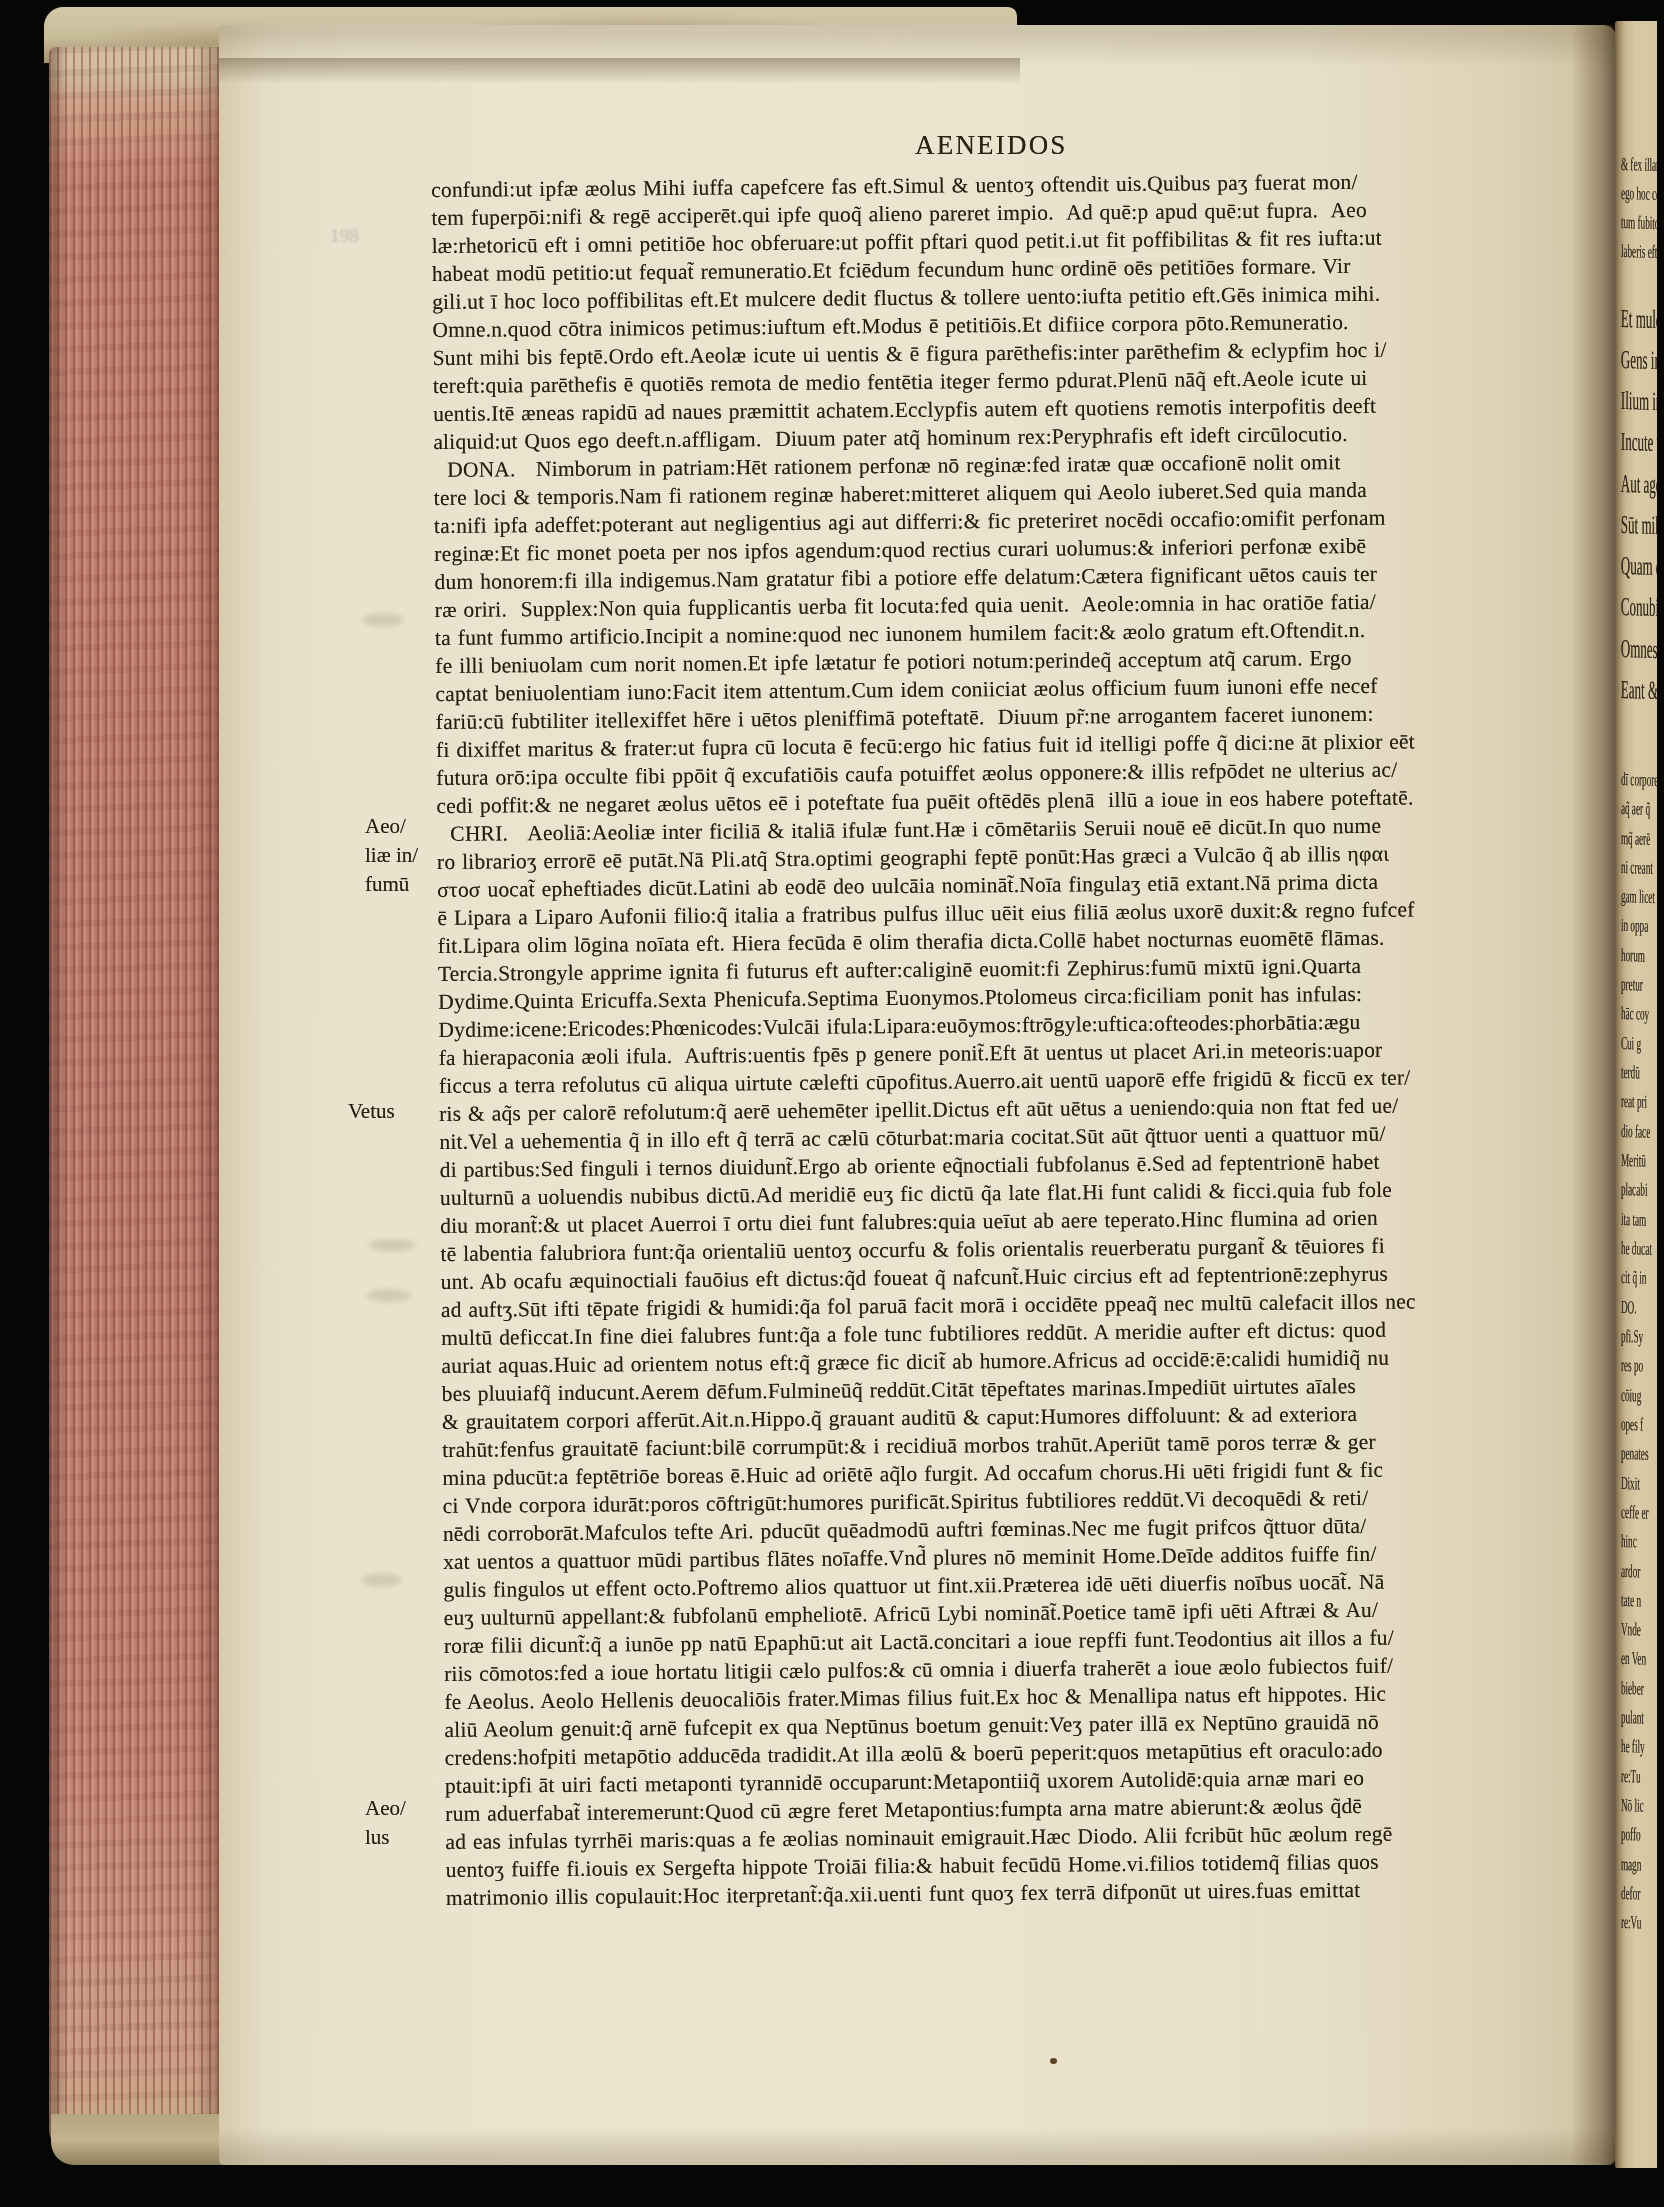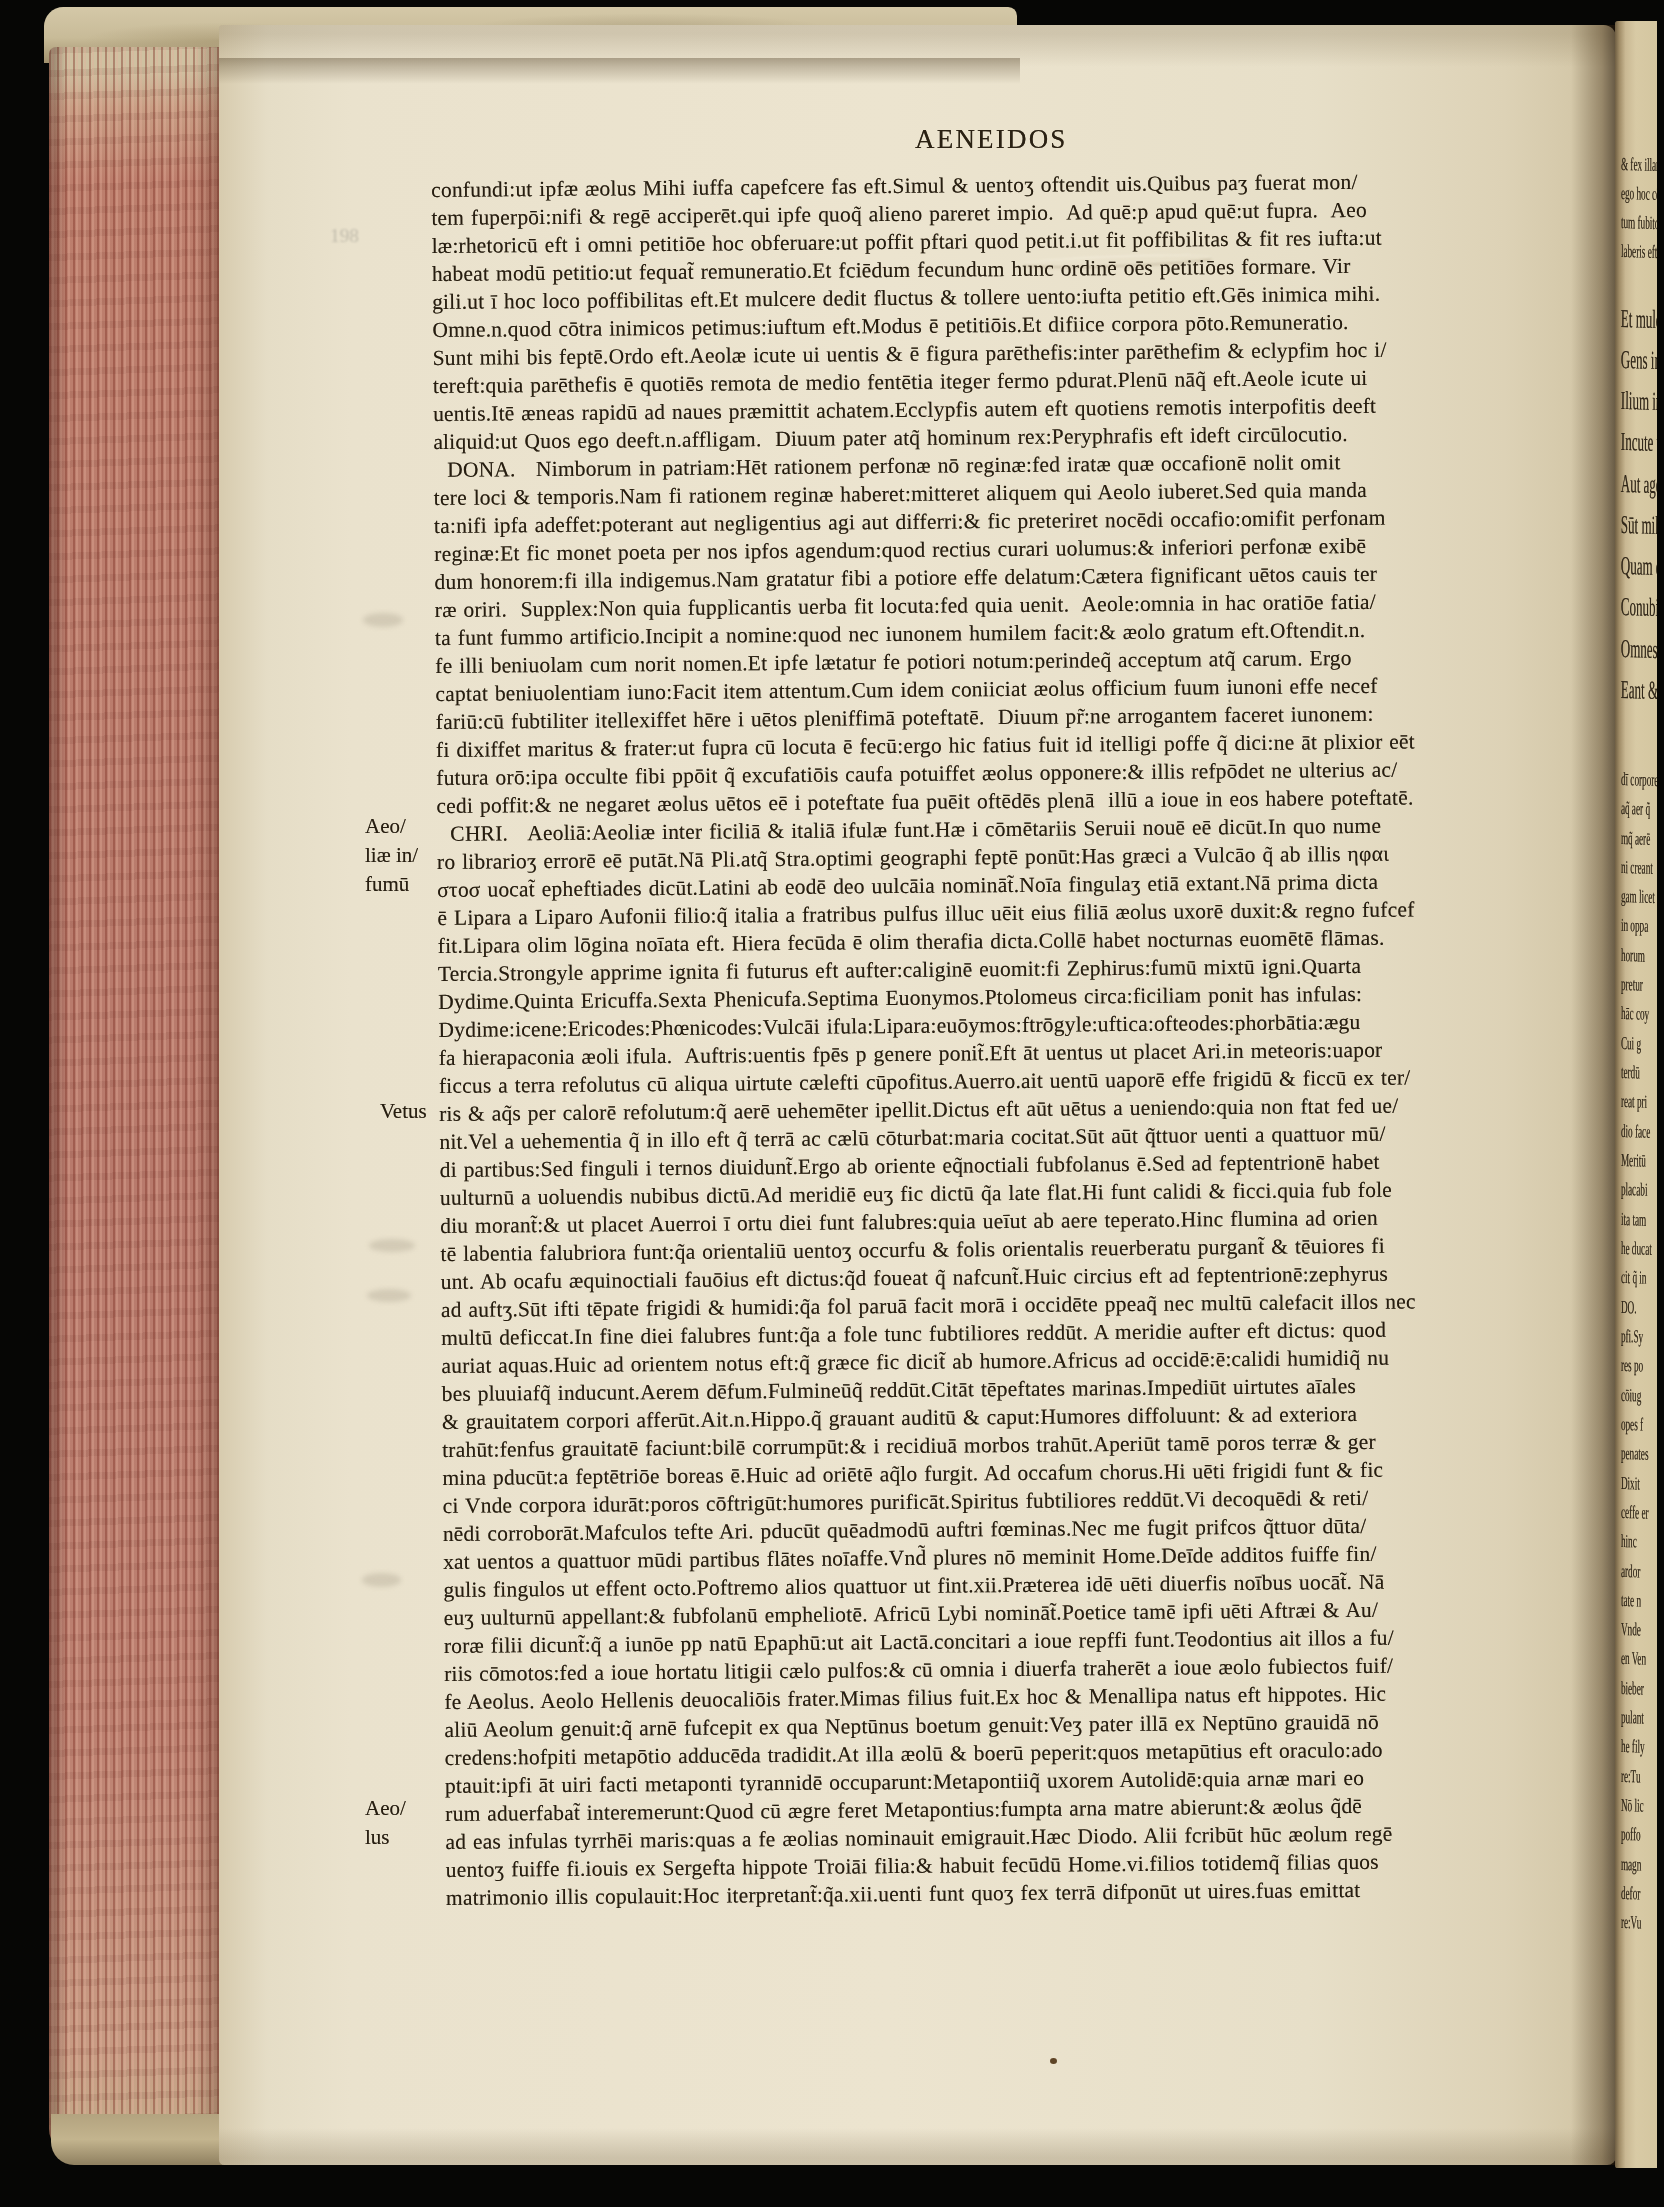--- a/index.html
+++ b/index.html
@@ -32,21 +32,21 @@
     border-radius:3.5px 12.3px 8.8px 5.3px;}
   .cover-shadow{position:absolute;left:219px;top:58px;width:801px;height:26px;
     background:linear-gradient(180deg, rgba(75,58,32,.38), rgba(0,0,0,0));}
   .gutter-shadow{position:absolute;left:1571px;top:24.6px;width:44px;height:2140px;
     background:linear-gradient(90deg, rgba(0,0,0,0), rgba(72,52,26,.42) 70%, rgba(38,24,10,.6));}
   .page-sliver{position:absolute;left:1615px;top:21px;width:42px;height:2147px;overflow:hidden;
     background:linear-gradient(90deg,#6f5e42 0,#a08c67 4.4px,#c9b893 10.5px,#d8caa5 21px,#d4c6a0 100%);
     border-radius:2.6px 0 0 2.6px;}
 
   
-  .header-title{position:absolute;left:915px;top:124px;font-size:27px;letter-spacing:2.2px;
+  .header-title{position:absolute;left:915px;top:130px;font-size:27px;letter-spacing:2.2px;
     color:#2a2113;text-shadow:0 0 0.5px rgba(42,33,19,.7);}
   .text-block{position:absolute;left:431px;top:176px;width:1176px;
     transform:rotate(-0.5deg);transform-origin:0 0;
     color:#261d10;font-size:21.5px;line-height:28px;
     letter-spacing:0.2px;word-spacing:1.2px;text-shadow:0 0 0.4px rgba(40,30,15,.55);}
   .tline{white-space:pre;height:28px;overflow:visible;}
   .margin-note{position:absolute;color:#261d10;font-size:21px;line-height:29px;
     text-shadow:0 0 0.4px rgba(40,30,15,.5);}
 
   
@@ -152,21 +152,21 @@
       <div class="tline">ad eas infulas tyrrhēi maris:quas a fe æolias nominauit emigrauit.Hæc Diodo. Alii fcribūt hūc æolum regē</div>
       <div class="tline">uentoʒ fuiffe fi.iouis ex Sergefta hippote Troiāi filia:&amp; habuit fecūdū Home.vi.filios totidemq̃ filias quos</div>
       <div class="tline">matrimonio illis copulauit:Hoc iterpretant̃:q̃a.xii.uenti funt quoʒ fex terrā difponūt ut uires.fuas emittat</div>
     </div>
 
   <div class="margin-note" style="left:365px;top:812px;">
       <div>Aeo/</div>
       <div>liæ in/</div>
       <div>fumū</div>
     </div>
-  <div class="margin-note" style="left:348px;top:1097px;margin-left:32px;">
+  <div class="margin-note" style="left:348px;top:1097px;">
       <div>Vetus</div>
     </div>
   <div class="margin-note" style="left:365px;top:1794px;">
       <div>Aeo/</div>
       <div>lus</div>
     </div>
 
   <div class="gutter-shadow"></div>
   <div class="page-sliver">
       <div class="frag small" style="top: 133px;">&amp; fex illam ad</div>

